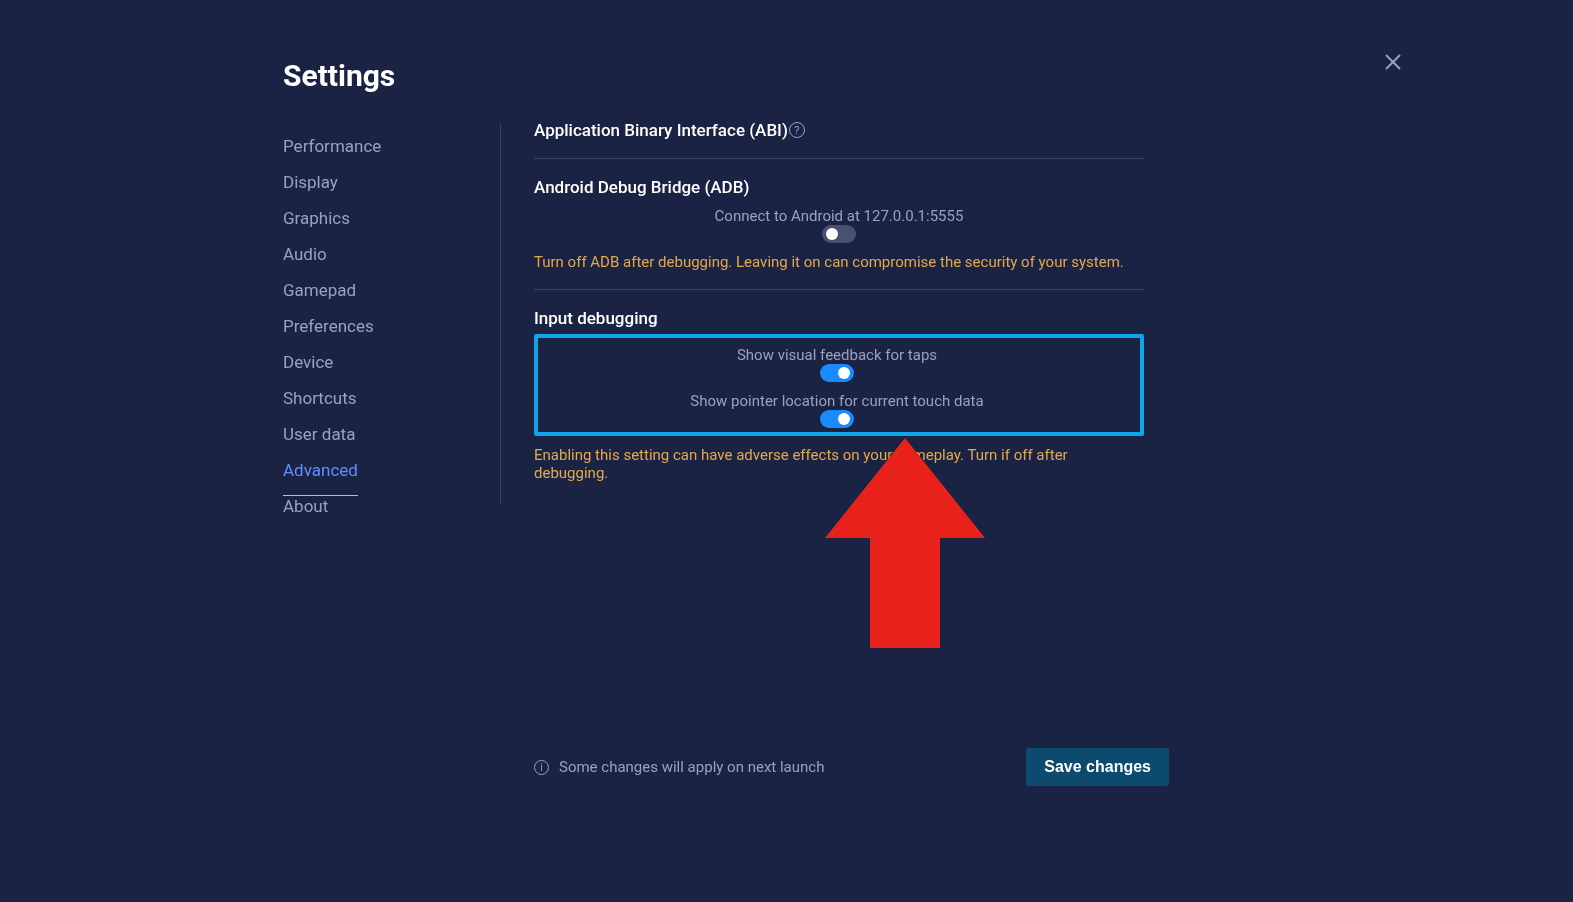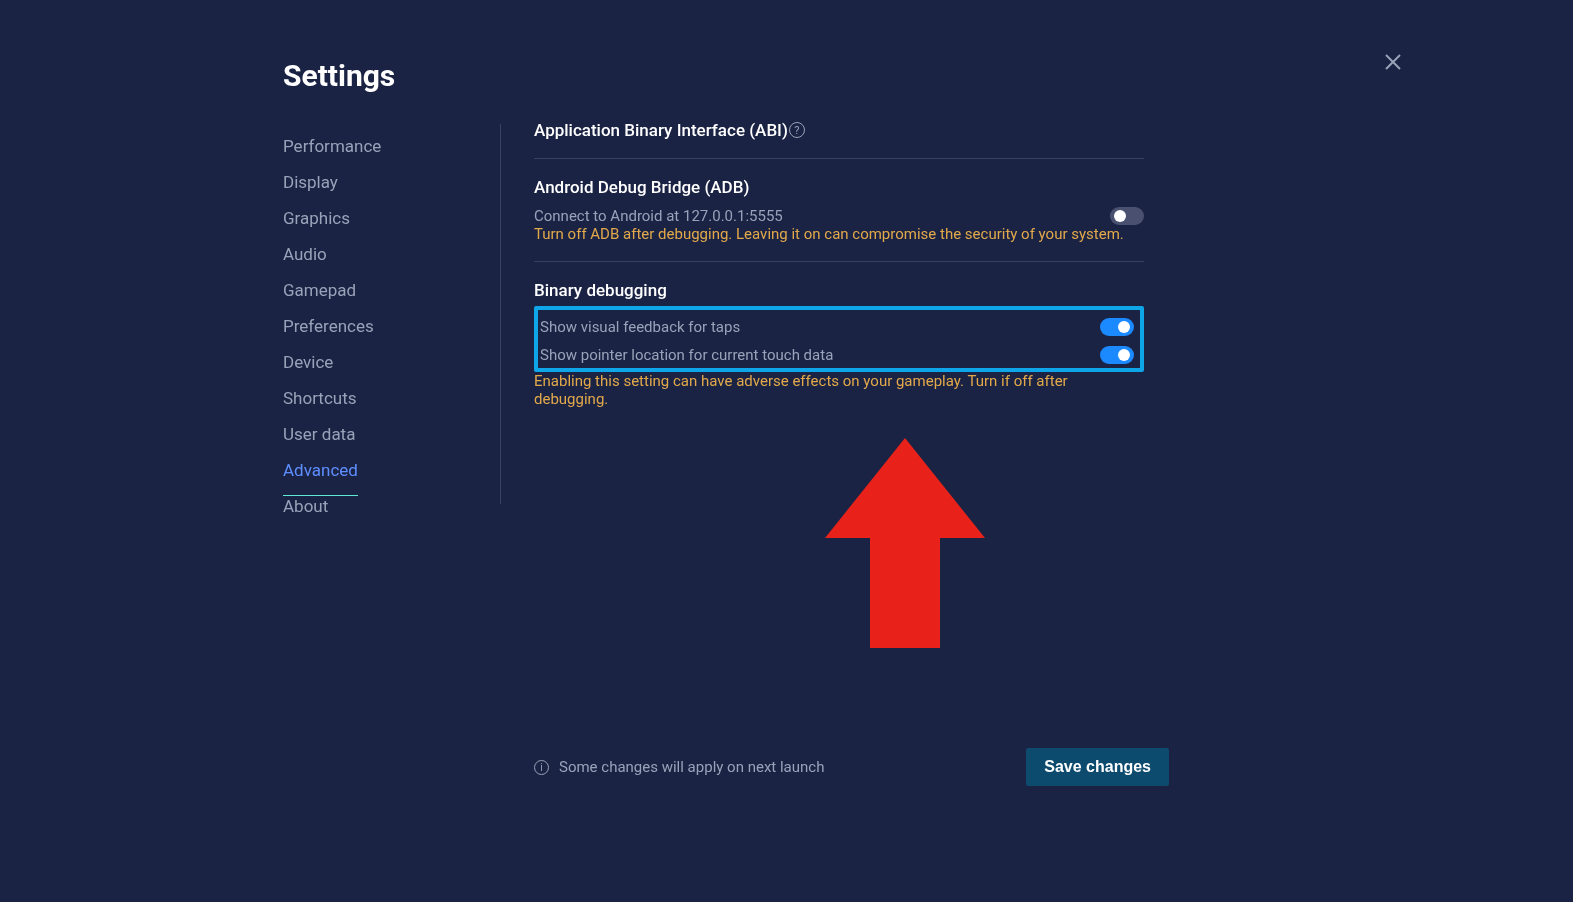--- a/index.html
+++ b/index.html
@@ -62,29 +62,30 @@
     position: absolute;
     left: 534px;
     top: 120px;
     width: 610px;
   }
   .section { padding: 0 0 18px 0; }
   .section + .section { border-top: 1px solid #3a4160; padding-top: 18px; }
   .sec-title-row { display: flex; align-items: center; gap: 1px; }
   .sec-title { font-size: 17px; font-weight: 500; color: #fff; }
   .sec-sub { font-size: 15px; color: #9aa2b9; margin-top: 10px; }
-  .sec-warn { font-size: 15px; color: #e2a94b; }
+  .sec-warn { font-size: 15px; color: #e2a94b; margin-top: 10px; }
   .help-icon {
     width: 16px; height: 16px; border: 1.5px solid #9aa2b9; border-radius: 50%;
     display: inline-flex; align-items: center; justify-content: center;
     font-size: 11px; color: #9aa2b9; cursor: pointer;
   }
   .row {
     display: flex; justify-content: space-between; align-items: center;
     margin-top: 10px;
+    flex-direction: column;
   }
   .row .label { font-size: 15px; color: #9aa2b9; }
   .toggle {
     width: 34px; height: 18px; border-radius: 9px; position: relative; cursor: pointer;
   }
   .toggle .knob {
     position: absolute; width: 12px; height: 12px; border-radius: 50%; top: 3px;
     background: #fff;
   }
   .toggle.off { background: #4a5170; }
@@ -171,21 +172,21 @@
     <div class="row">
       <div class="label">Connect to Android at 127.0.0.1:5555</div>
       <div class="toggle off">
           <div class="knob"></div>
         </div>
     </div>
     <div class="sec-warn">Turn off ADB after debugging. Leaving it on can compromise the security of your system.</div>
   </div>
 
   <div class="section" style="padding-bottom:0;">
-    <div class="sec-title">Binary debugging</div>
+    <div class="sec-title">Input debugging</div>
     <div class="highlight-box" style="margin-top:6px;">
       <div class="input-debug-body">
         <div class="row" style="margin-top:4px;">
           <div class="label">Show visual feedback for taps</div>
           <div class="toggle on">
               <div class="knob"></div>
             </div>
         </div>
         <div class="row">
           <div class="label">Show pointer location for current touch data</div>

